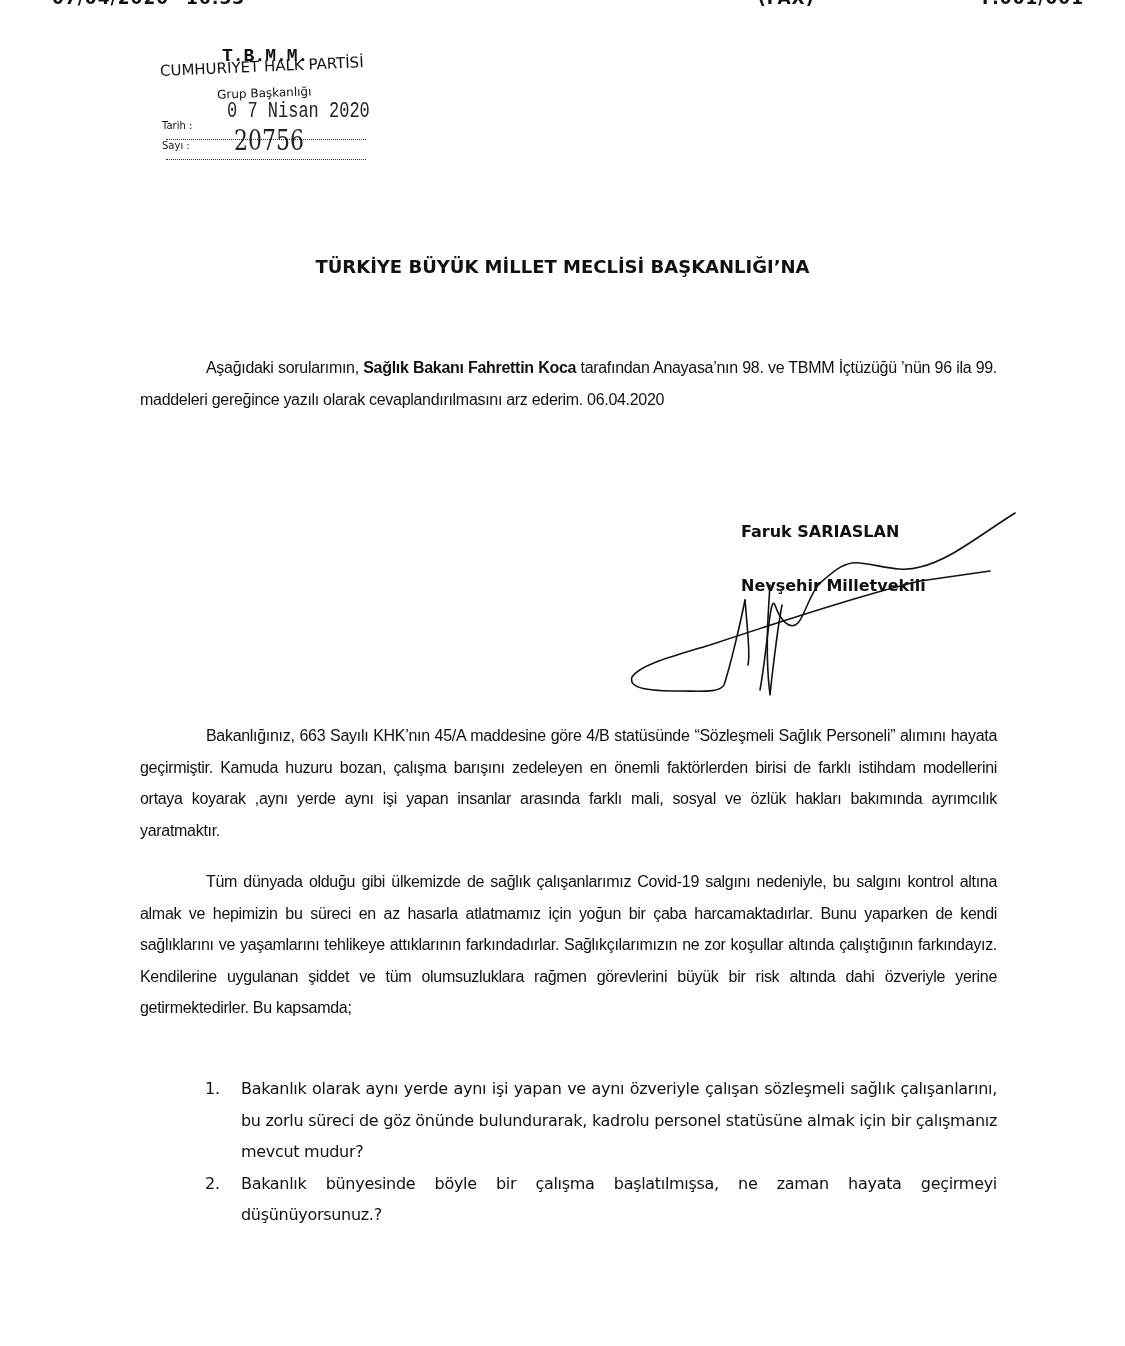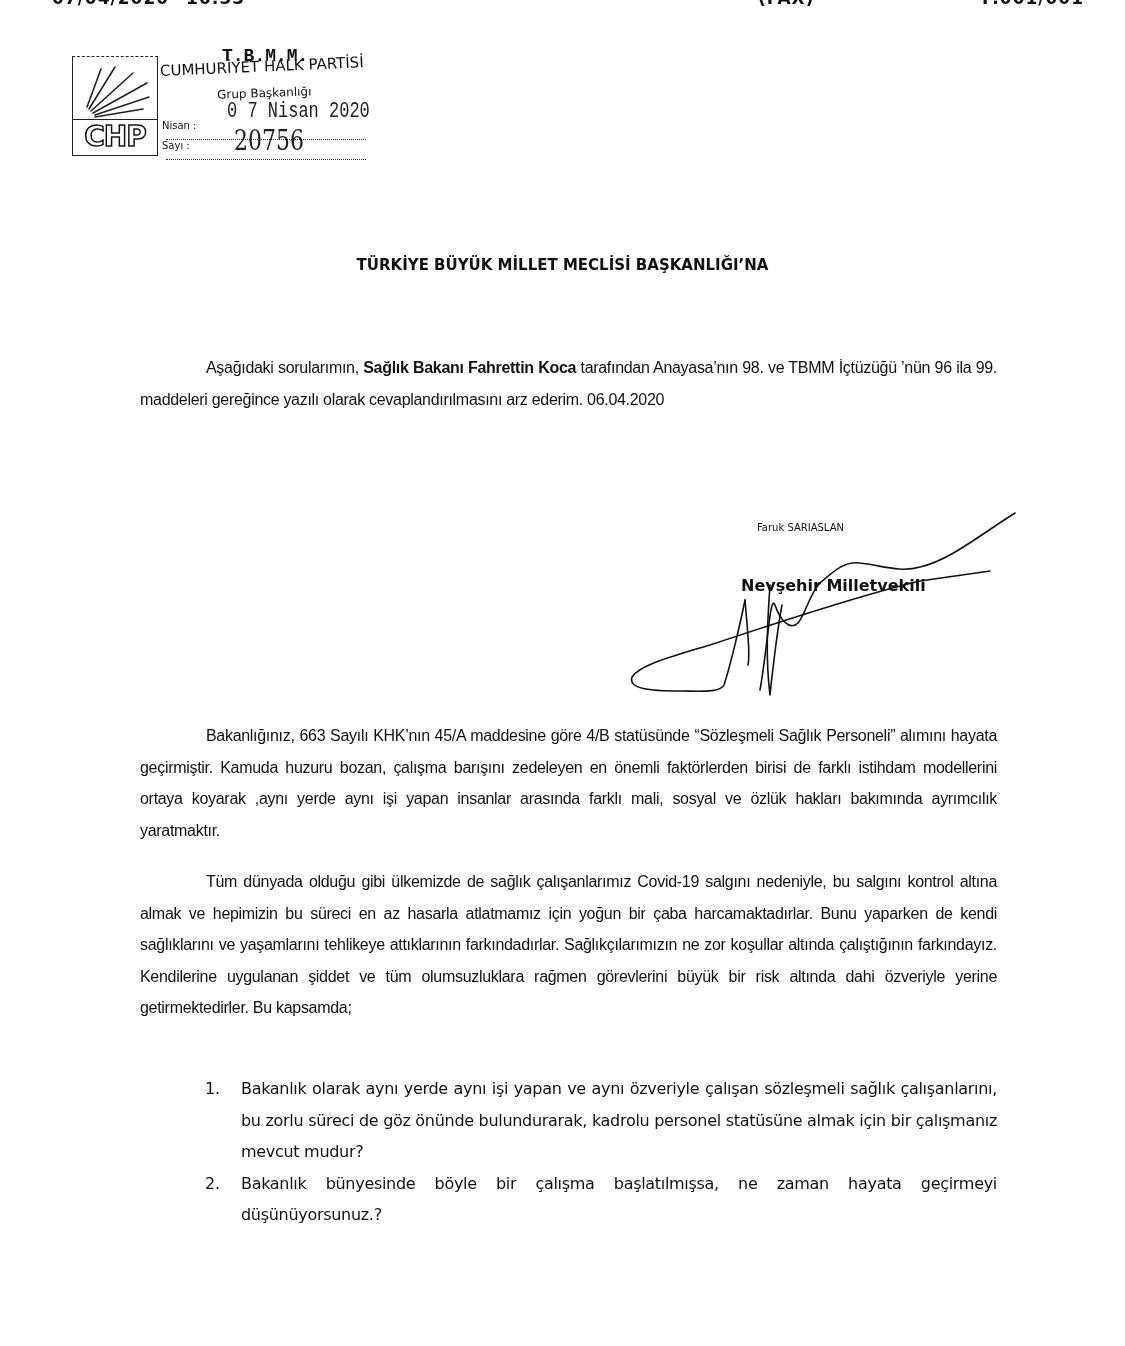--- a/index.html
+++ b/index.html
@@ -27,66 +27,51 @@
   }
   .stamp-title { position: absolute; left: 150px; top: 6px; font-family: Liberation Mono, monospace; font-weight: bold; font-size: 18px; }
   .stamp-party { position: absolute; left: 88px; top: 22px; font-family: "DejaVu Sans", sans-serif; font-size: 15px; transform: rotate(-2.5deg); transform-origin: left center; }
   .stamp-group { position: absolute; left: 145px; top: 46px; font-family: "DejaVu Sans", sans-serif; font-size: 12px; transform: rotate(-2deg); }
   .stamp-row { position: absolute; left: 90px; font-family: "DejaVu Sans", sans-serif; font-size: 10px; }
   .stamp-row .dots { display: inline-block; width: 200px; border-bottom: 1.5px dotted #333; margin-left: 4px; vertical-align: baseline; }
   .stamp-handwritten { position: absolute; font-family: "Liberation Mono", monospace; font-size: 17px; transform: scaleY(1.3); color: #222; }
   
   .doc-title {
     position: absolute; left: 0; width: 1125px; top: 256px; text-align: center;
-    font-family: "DejaVu Sans", sans-serif; font-weight: bold; font-size: 15px; letter-spacing: 0px;
+    font-family: "DejaVu Sans", sans-serif; font-weight: bold; font-size: 18px; letter-spacing: 0px;
   }
   .para {
     position: absolute; left: 140px; width: 857px;
     font-family: Liberation Sans, sans-serif; font-size: 16px; line-height: 31.5px;
     text-align: justify; text-indent: 66px; letter-spacing: -0.3px;
   }
   .para b { font-weight: bold; }
-  .sig-name { position: absolute; left: 741px; top: 522px; font-family: "DejaVu Sans", sans-serif; font-weight: normal; font-size: 10px; margin-left: 16px; }
+  .sig-name { position: absolute; left: 741px; top: 522px; font-family: "DejaVu Sans", sans-serif; font-weight: bold; font-size: 16px; }
   .sig-title { position: absolute; left: 741px; top: 576px; font-family: "DejaVu Sans", sans-serif; font-weight: bold; font-size: 16px; }
   .signature { position: absolute; left: 620px; top: 505px; width: 420px; height: 200px; }
   .qlist { position: absolute; left: 205px; width: 792px; margin: 0; padding: 0; list-style: none; }
   .qlist li { position: relative; padding-left: 36px; font-family: "DejaVu Sans", sans-serif; font-size: 16px; line-height: 31.5px; text-align: justify; letter-spacing: -0.3px; }
   .qlist li .num { position: absolute; left: 0; top: 0; }
 </style>
 </head>
 <body>
 
 <div class="fax-header">
   <span style="left:52px">07/04/2020</span>
   <span style="left:186px">16:33</span>
   <span style="left:758px">(FAX)</span>
   <span style="left:982px">P.001/001</span>
 </div>
 
 <div class="stamp">
-  <div class="logo-box">
-    <div class="logo-rays">
-      <svg width="84" height="62" viewBox="0 0 84 62">
-        <g stroke="#222" stroke-width="1.6" fill="none" stroke-linecap="round">
-          <line x1="14" y1="50" x2="28" y2="12"></line>
-          <line x1="16" y1="52" x2="42" y2="10"></line>
-          <line x1="18" y1="54" x2="60" y2="16"></line>
-          <line x1="20" y1="56" x2="74" y2="26"></line>
-          <line x1="22" y1="58" x2="76" y2="40"></line>
-          <line x1="22" y1="60" x2="70" y2="52"></line>
-        </g>
-      </svg>
-    </div>
-    <div class="logo-text">CHP</div>
-  </div>
   <div class="stamp-title">T.B.M.M.</div>
   <div class="stamp-party">CUMHURİYET HALK PARTİSİ</div>
   <div class="stamp-group">Grup Başkanlığı</div>
   <div class="stamp-row" style="top:80px">
-    <span>Nisan :</span><span class="dots"></span>
+    <span>Tarih :</span><span class="dots"></span>
   </div>
   <div class="stamp-handwritten" style="left:155px; top:62px">0 7 Nisan 2020</div>
   <div class="stamp-row" style="top:100px">
     <span>Sayı :</span><span class="dots"></span>
   </div>
   <div class="stamp-handwritten" style="left:162px; top:88px; font-size:22px; font-family:'DejaVu Serif', serif;">20756</div>
 </div>
 
 <div class="doc-title">TÜRKİYE BÜYÜK MİLLET MECLİSİ BAŞKANLIĞI’NA</div>
 

